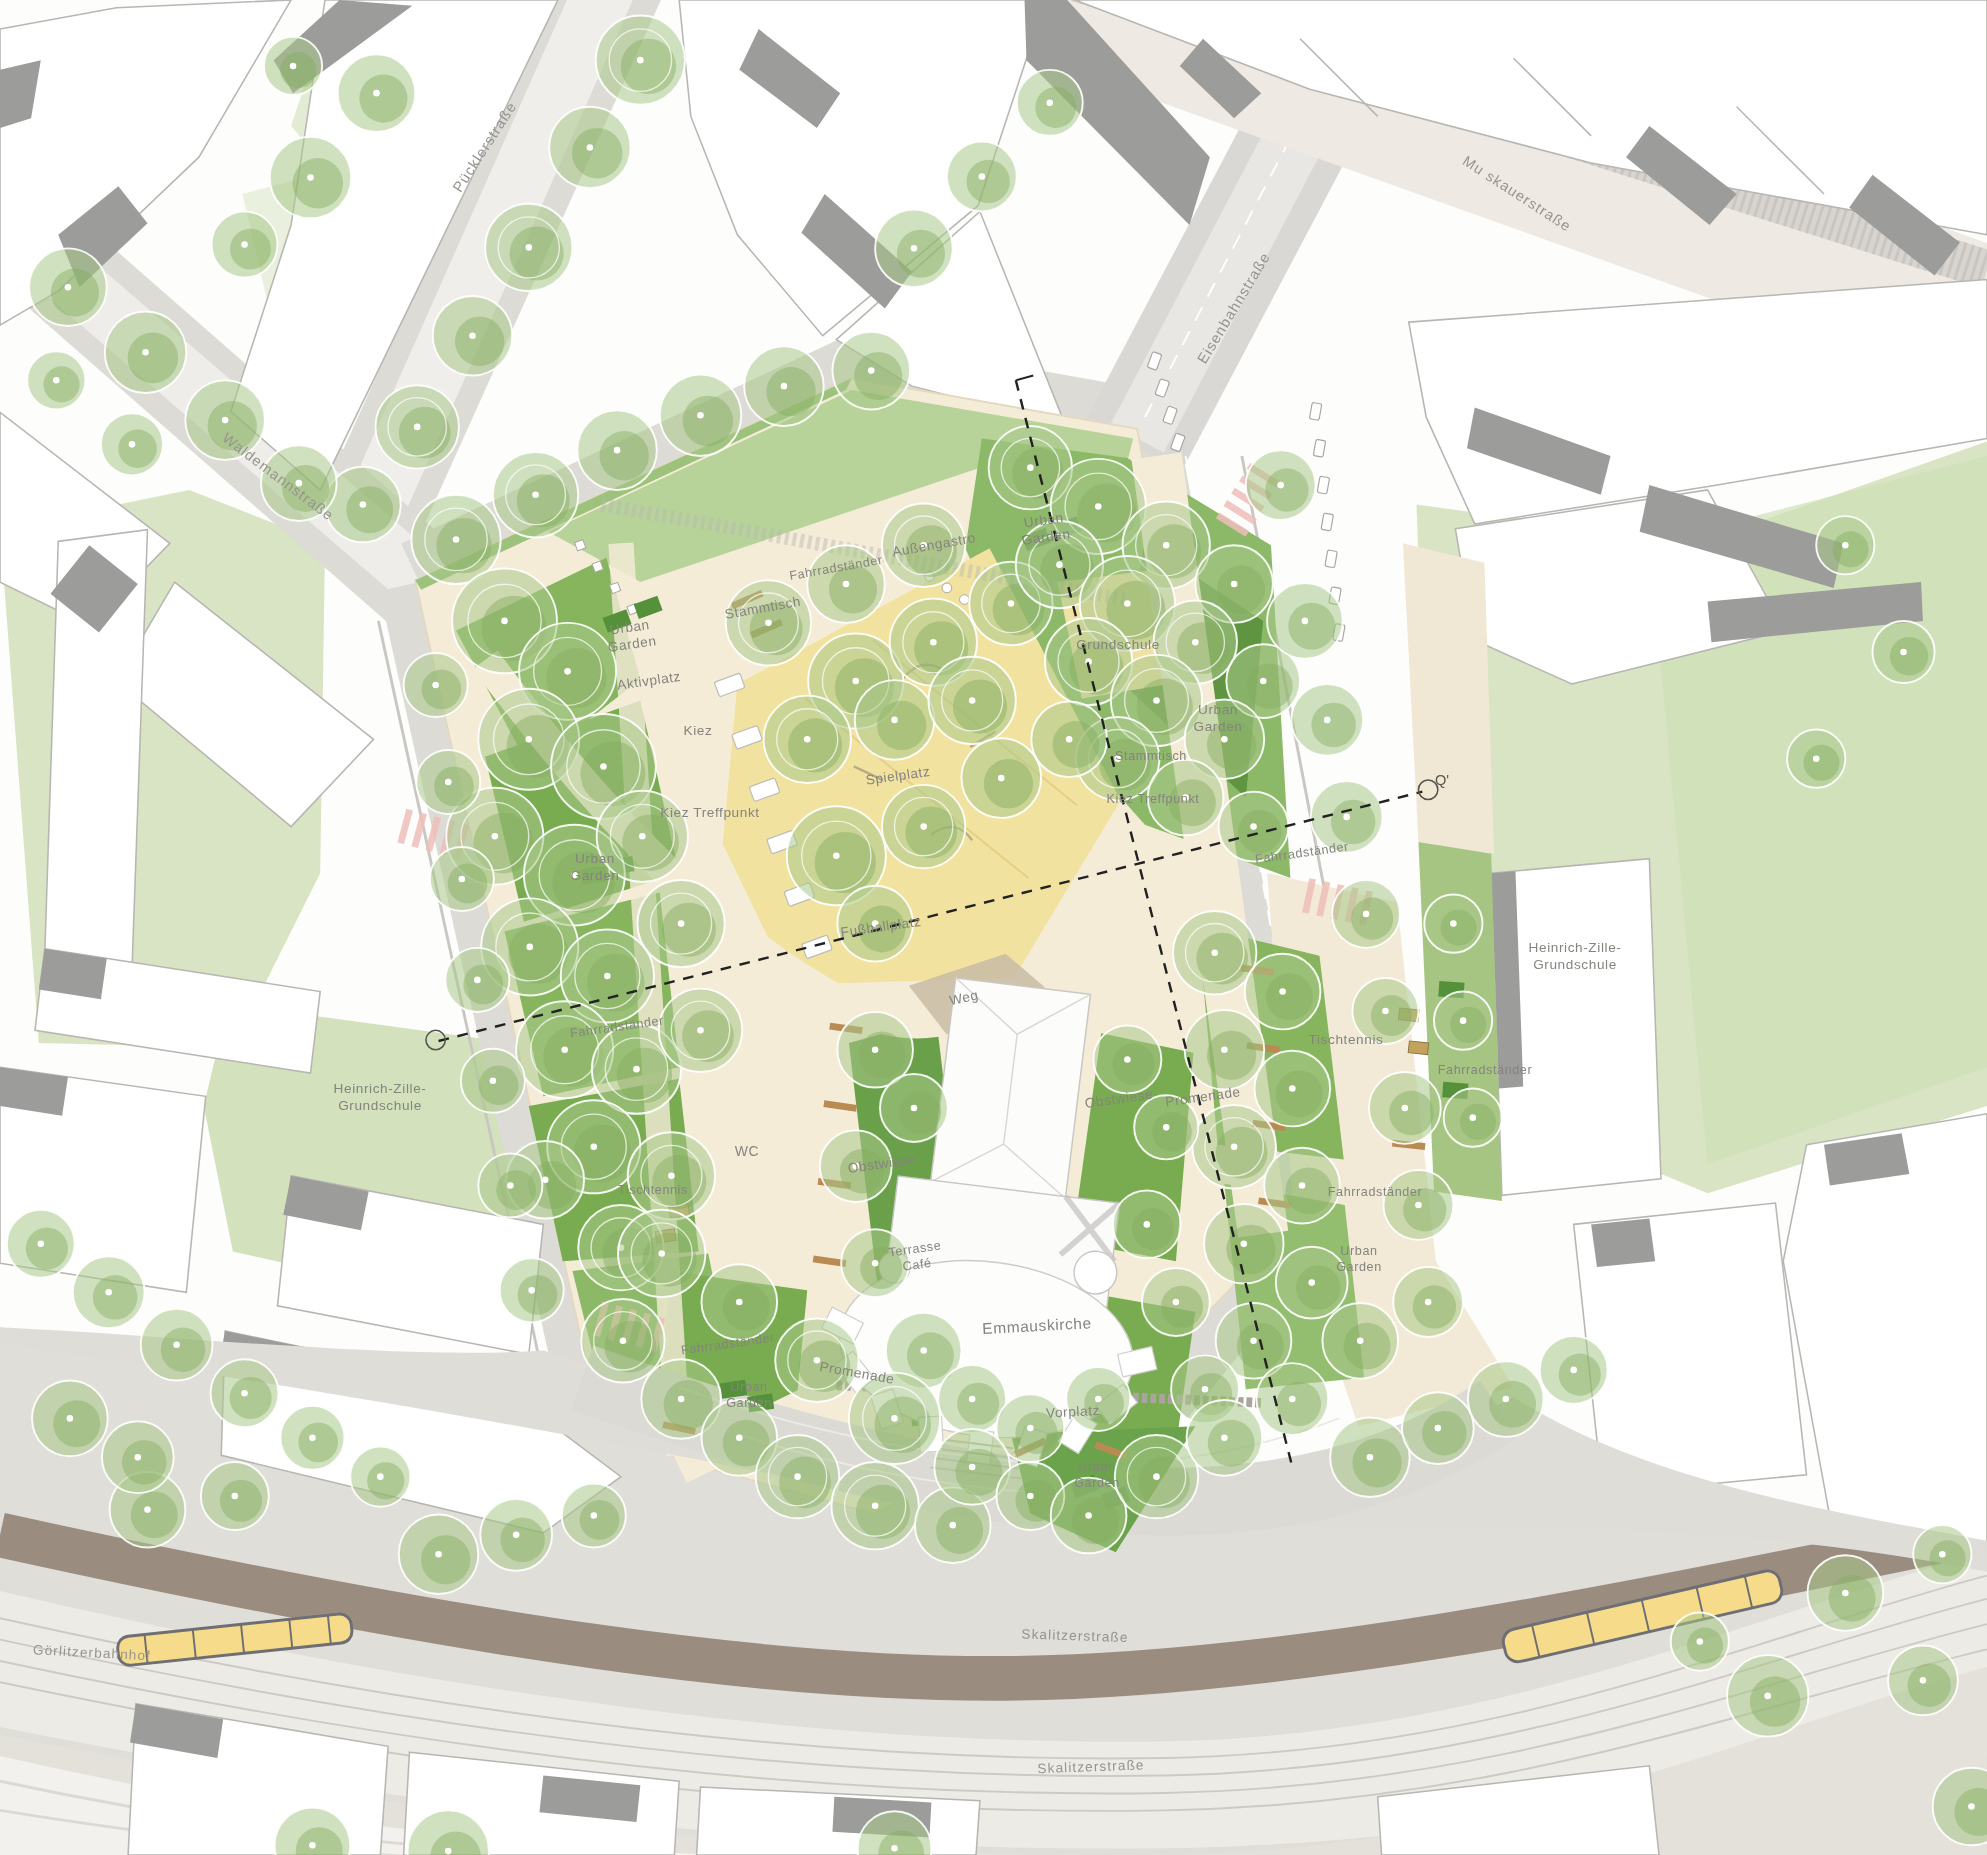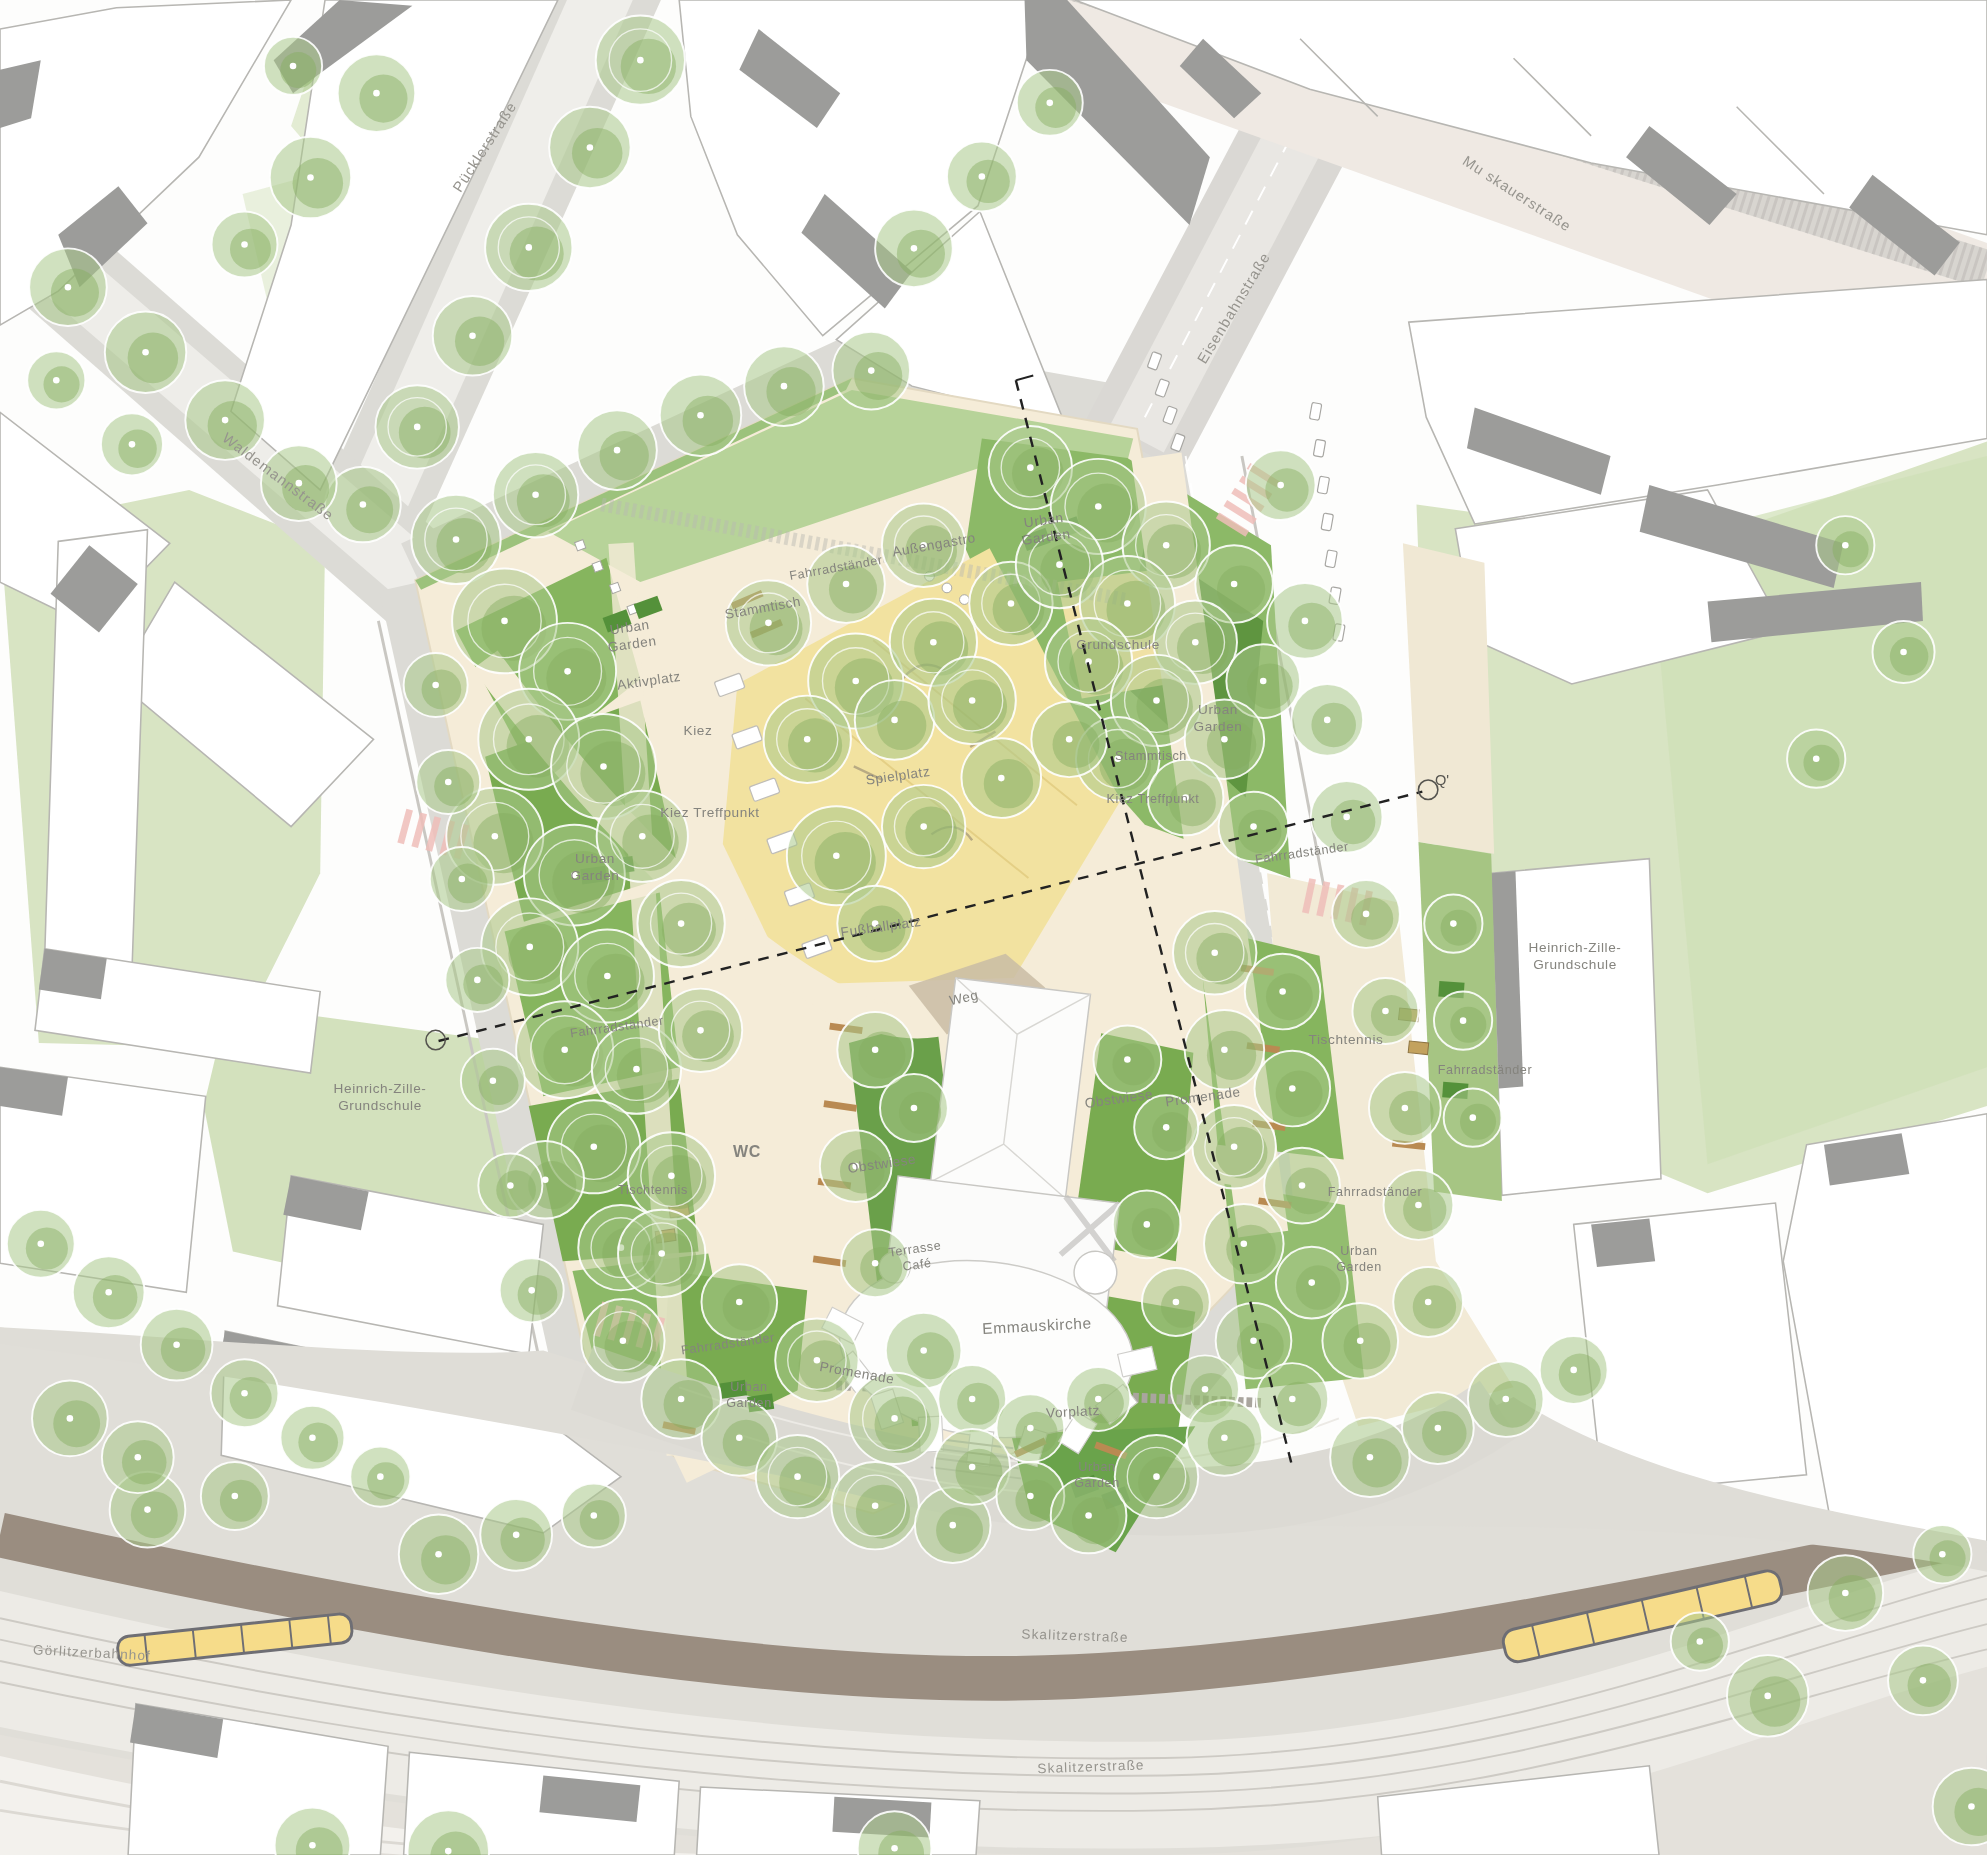--- a/index.html
+++ b/index.html
@@ -1341,21 +1341,21 @@
       <div class="map-label place" style="left: 882px; top: 1164px; font-size: 13.6px; transform: translate(-50%, -50%) rotate(-8deg);">Obstwiese</div>
       <div class="map-label place" style="left: 1119px; top: 1099px; font-size: 13.6px; transform: translate(-50%, -50%) rotate(-8deg);">Obstwiese</div>
       <div class="map-label place" style="left: 1203px; top: 1097px; font-size: 13.6px; transform: translate(-50%, -50%) rotate(-8deg);">Promenade</div>
       <div class="map-label place" style="left: 1346px; top: 1040px; font-size: 13.6px; transform: translate(-50%, -50%) rotate(0deg);">Tischtennis</div>
       <div class="map-label place" style="left: 1485px; top: 1070px; font-size: 12.6px; transform: translate(-50%, -50%) rotate(0deg);">Fahrradständer</div>
       <div class="map-label place" style="left: 1575px; top: 956px; font-size: 13.6px; transform: translate(-50%, -50%) rotate(0deg);">Heinrich-Zille-
 Grundschule</div>
       <div class="map-label place" style="left: 380px; top: 1097px; font-size: 13.6px; transform: translate(-50%, -50%) rotate(0deg);">Heinrich-Zille-
 Grundschule</div>
       <div class="map-label place" style="left: 653px; top: 1190px; font-size: 12.6px; transform: translate(-50%, -50%) rotate(0deg);">Tischtennis</div>
-      <div class="map-label place" style="left: 747px; top: 1152px; font-size: 16px; transform: translate(-50%, -50%) rotate(0deg); font-weight: bold;">WC</div>
+      <div class="map-label place" style="left: 747px; top: 1152px; font-size: 14px; transform: translate(-50%, -50%) rotate(0deg);">WC</div>
       <div class="map-label place" style="left: 916px; top: 1257px; font-size: 12.6px; transform: translate(-50%, -50%) rotate(-8deg);">Terrasse
 Café</div>
       <div class="map-label place" style="left: 1037px; top: 1326px; font-size: 15.5px; transform: translate(-50%, -50%) rotate(-3deg);">Emmauskirche</div>
       <div class="map-label place" style="left: 1375px; top: 1192px; font-size: 12.6px; transform: translate(-50%, -50%) rotate(0deg);">Fahrradständer</div>
       <div class="map-label place" style="left: 1359px; top: 1259px; font-size: 12.6px; transform: translate(-50%, -50%) rotate(0deg);">Urban
 Garden</div>
       <div class="map-label place" style="left: 728px; top: 1344px; font-size: 12.6px; transform: translate(-50%, -50%) rotate(-8deg);">Fahrradständer</div>
       <div class="map-label place" style="left: 749px; top: 1395px; font-size: 12.6px; transform: translate(-50%, -50%) rotate(0deg);">Urban
 Garden</div>
       <div class="map-label place" style="left: 857px; top: 1373px; font-size: 13.6px; transform: translate(-50%, -50%) rotate(10deg);">Promenade</div>

